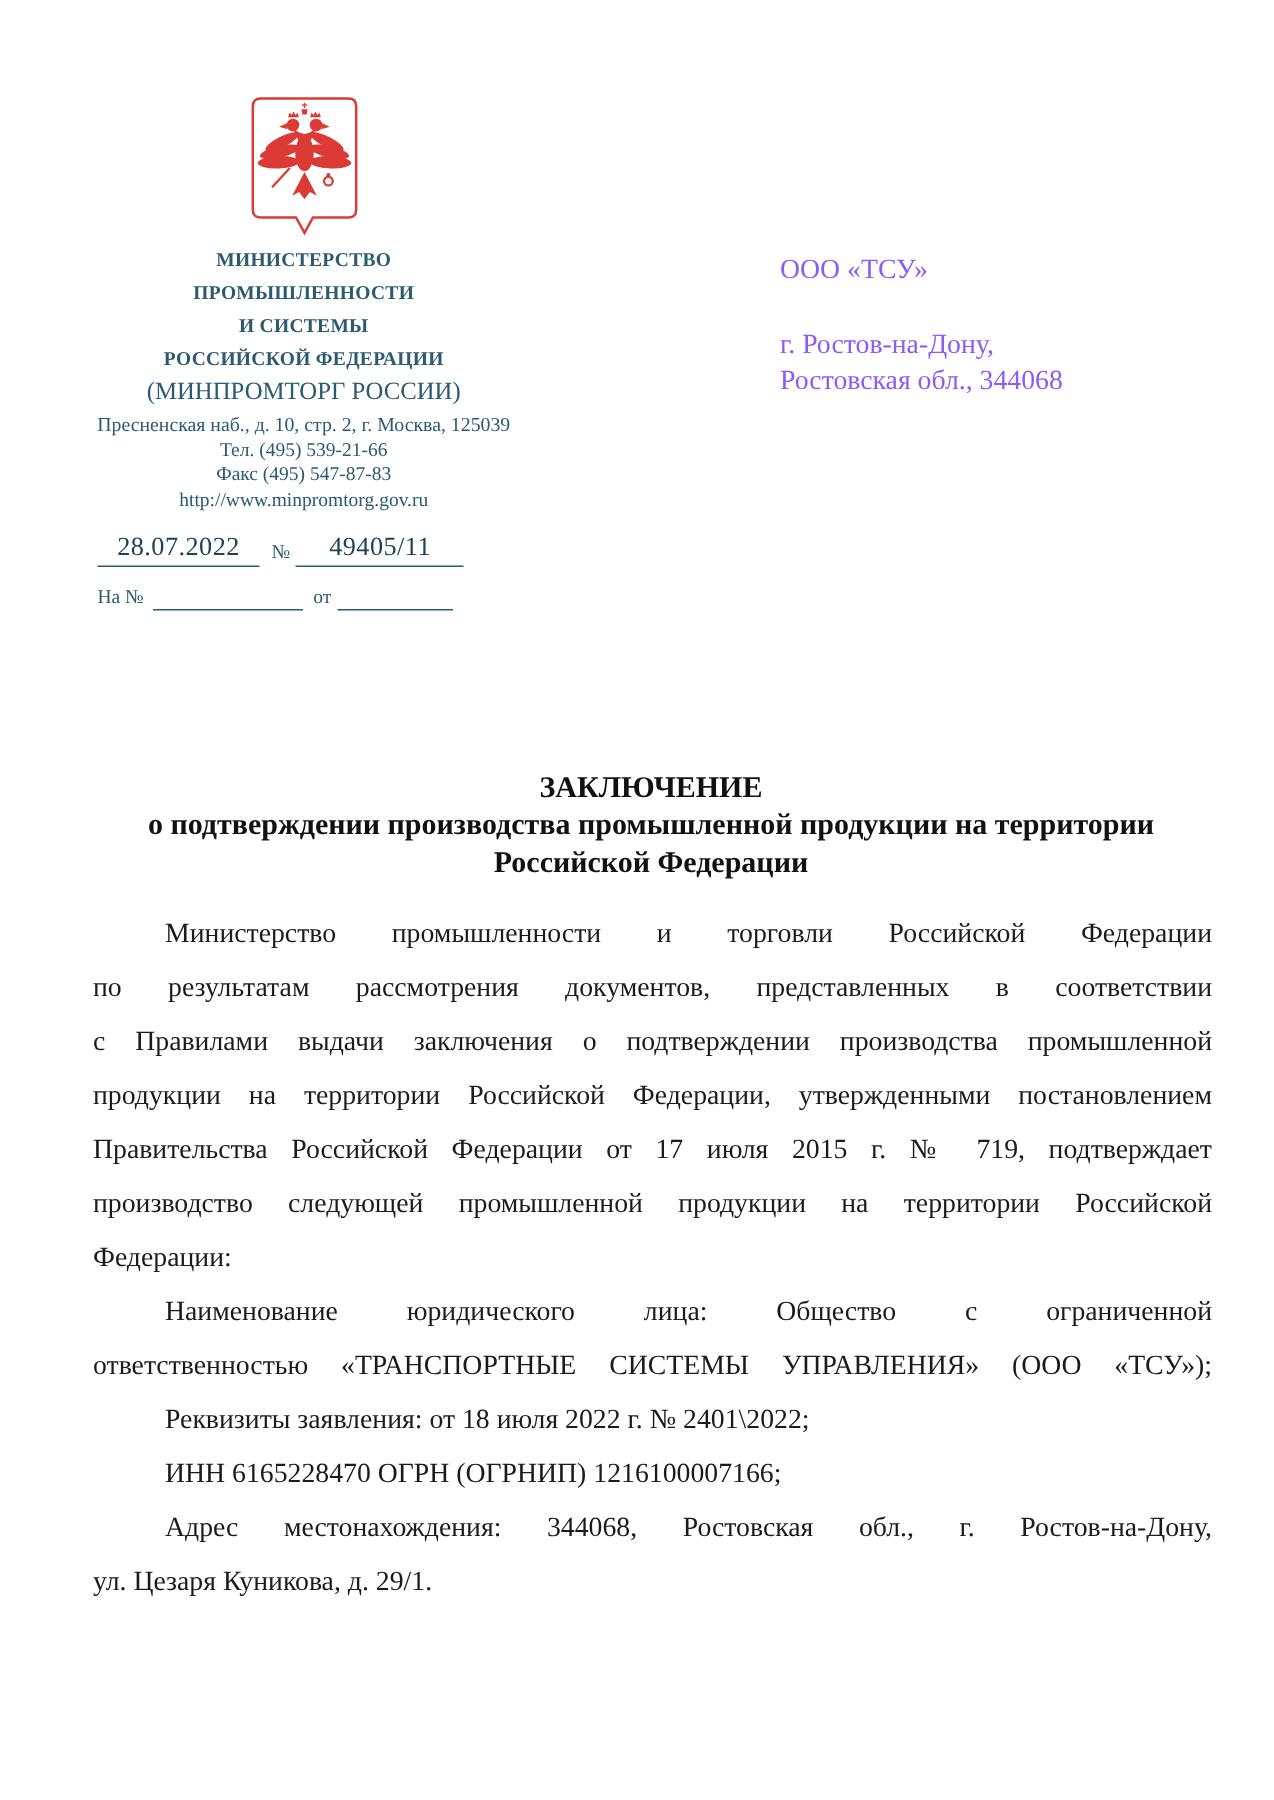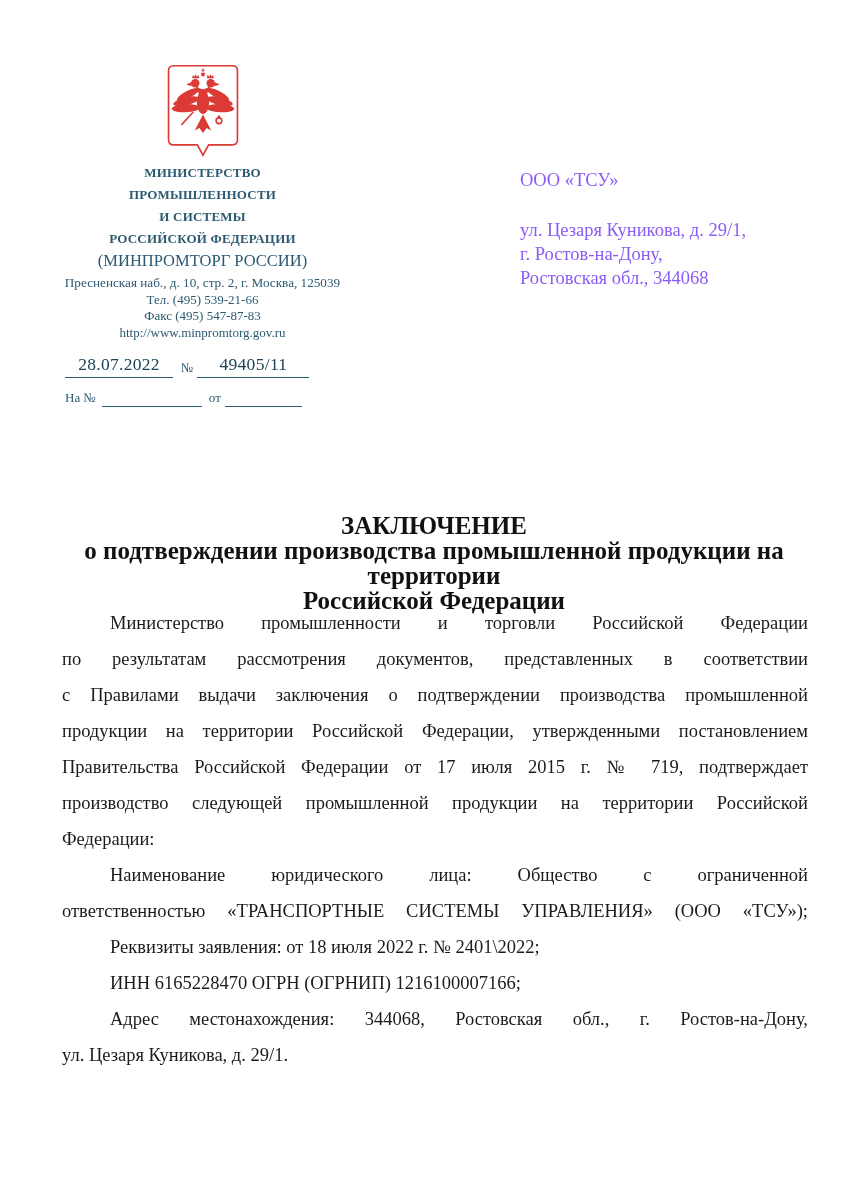--- a/index.html
+++ b/index.html
@@ -47,21 +47,21 @@
   
   .recipient{
     position:absolute;left:520px;top:168px;width:252px;
     text-align:left;font-size:18.5px;line-height:24px;color:#8b5cf6;
   }
   .recipient .rname{margin-bottom:26px;}
 
   
   .doc-title{
     position:absolute;left:60px;top:513px;width:748px;
-    text-align:center;font-weight:bold;font-size:25px;line-height:25px;color:#111;
+    text-align:center;font-weight:bold;font-size:20px;line-height:25px;color:#111;
   }
 
   
   .body-text{
     position:absolute;left:62px;top:605px;width:746px;
     font-size:18.5px;line-height:36px;color:#1b1b1b;
   }
   .line{height:36px;white-space:normal;}
   .line.indent{padding-left:48px;}
   .line.stretch{text-align:justify;text-align-last:justify;}
@@ -126,21 +126,20 @@
     <div class="ref-row">
       <span class="lbl">На №</span>
       <span class="u w-ref1"></span>
       <span class="lbl2">от</span>
       <span class="u w-ref2"></span>
     </div>
   </div>
 
   <div class="recipient">
     <div class="rname">ООО «ТСУ»</div>
-    <div>ул. Цезаря Куникова, д. 29/1,</div>
     <div>г. Ростов-на-Дону,</div>
     <div>Ростовская обл., 344068</div>
   </div>
 
   <div class="doc-title">
     <div>ЗАКЛЮЧЕНИЕ</div>
     <div>о подтверждении производства промышленной продукции на территории</div>
     <div>Российской Федерации</div>
   </div>
 

